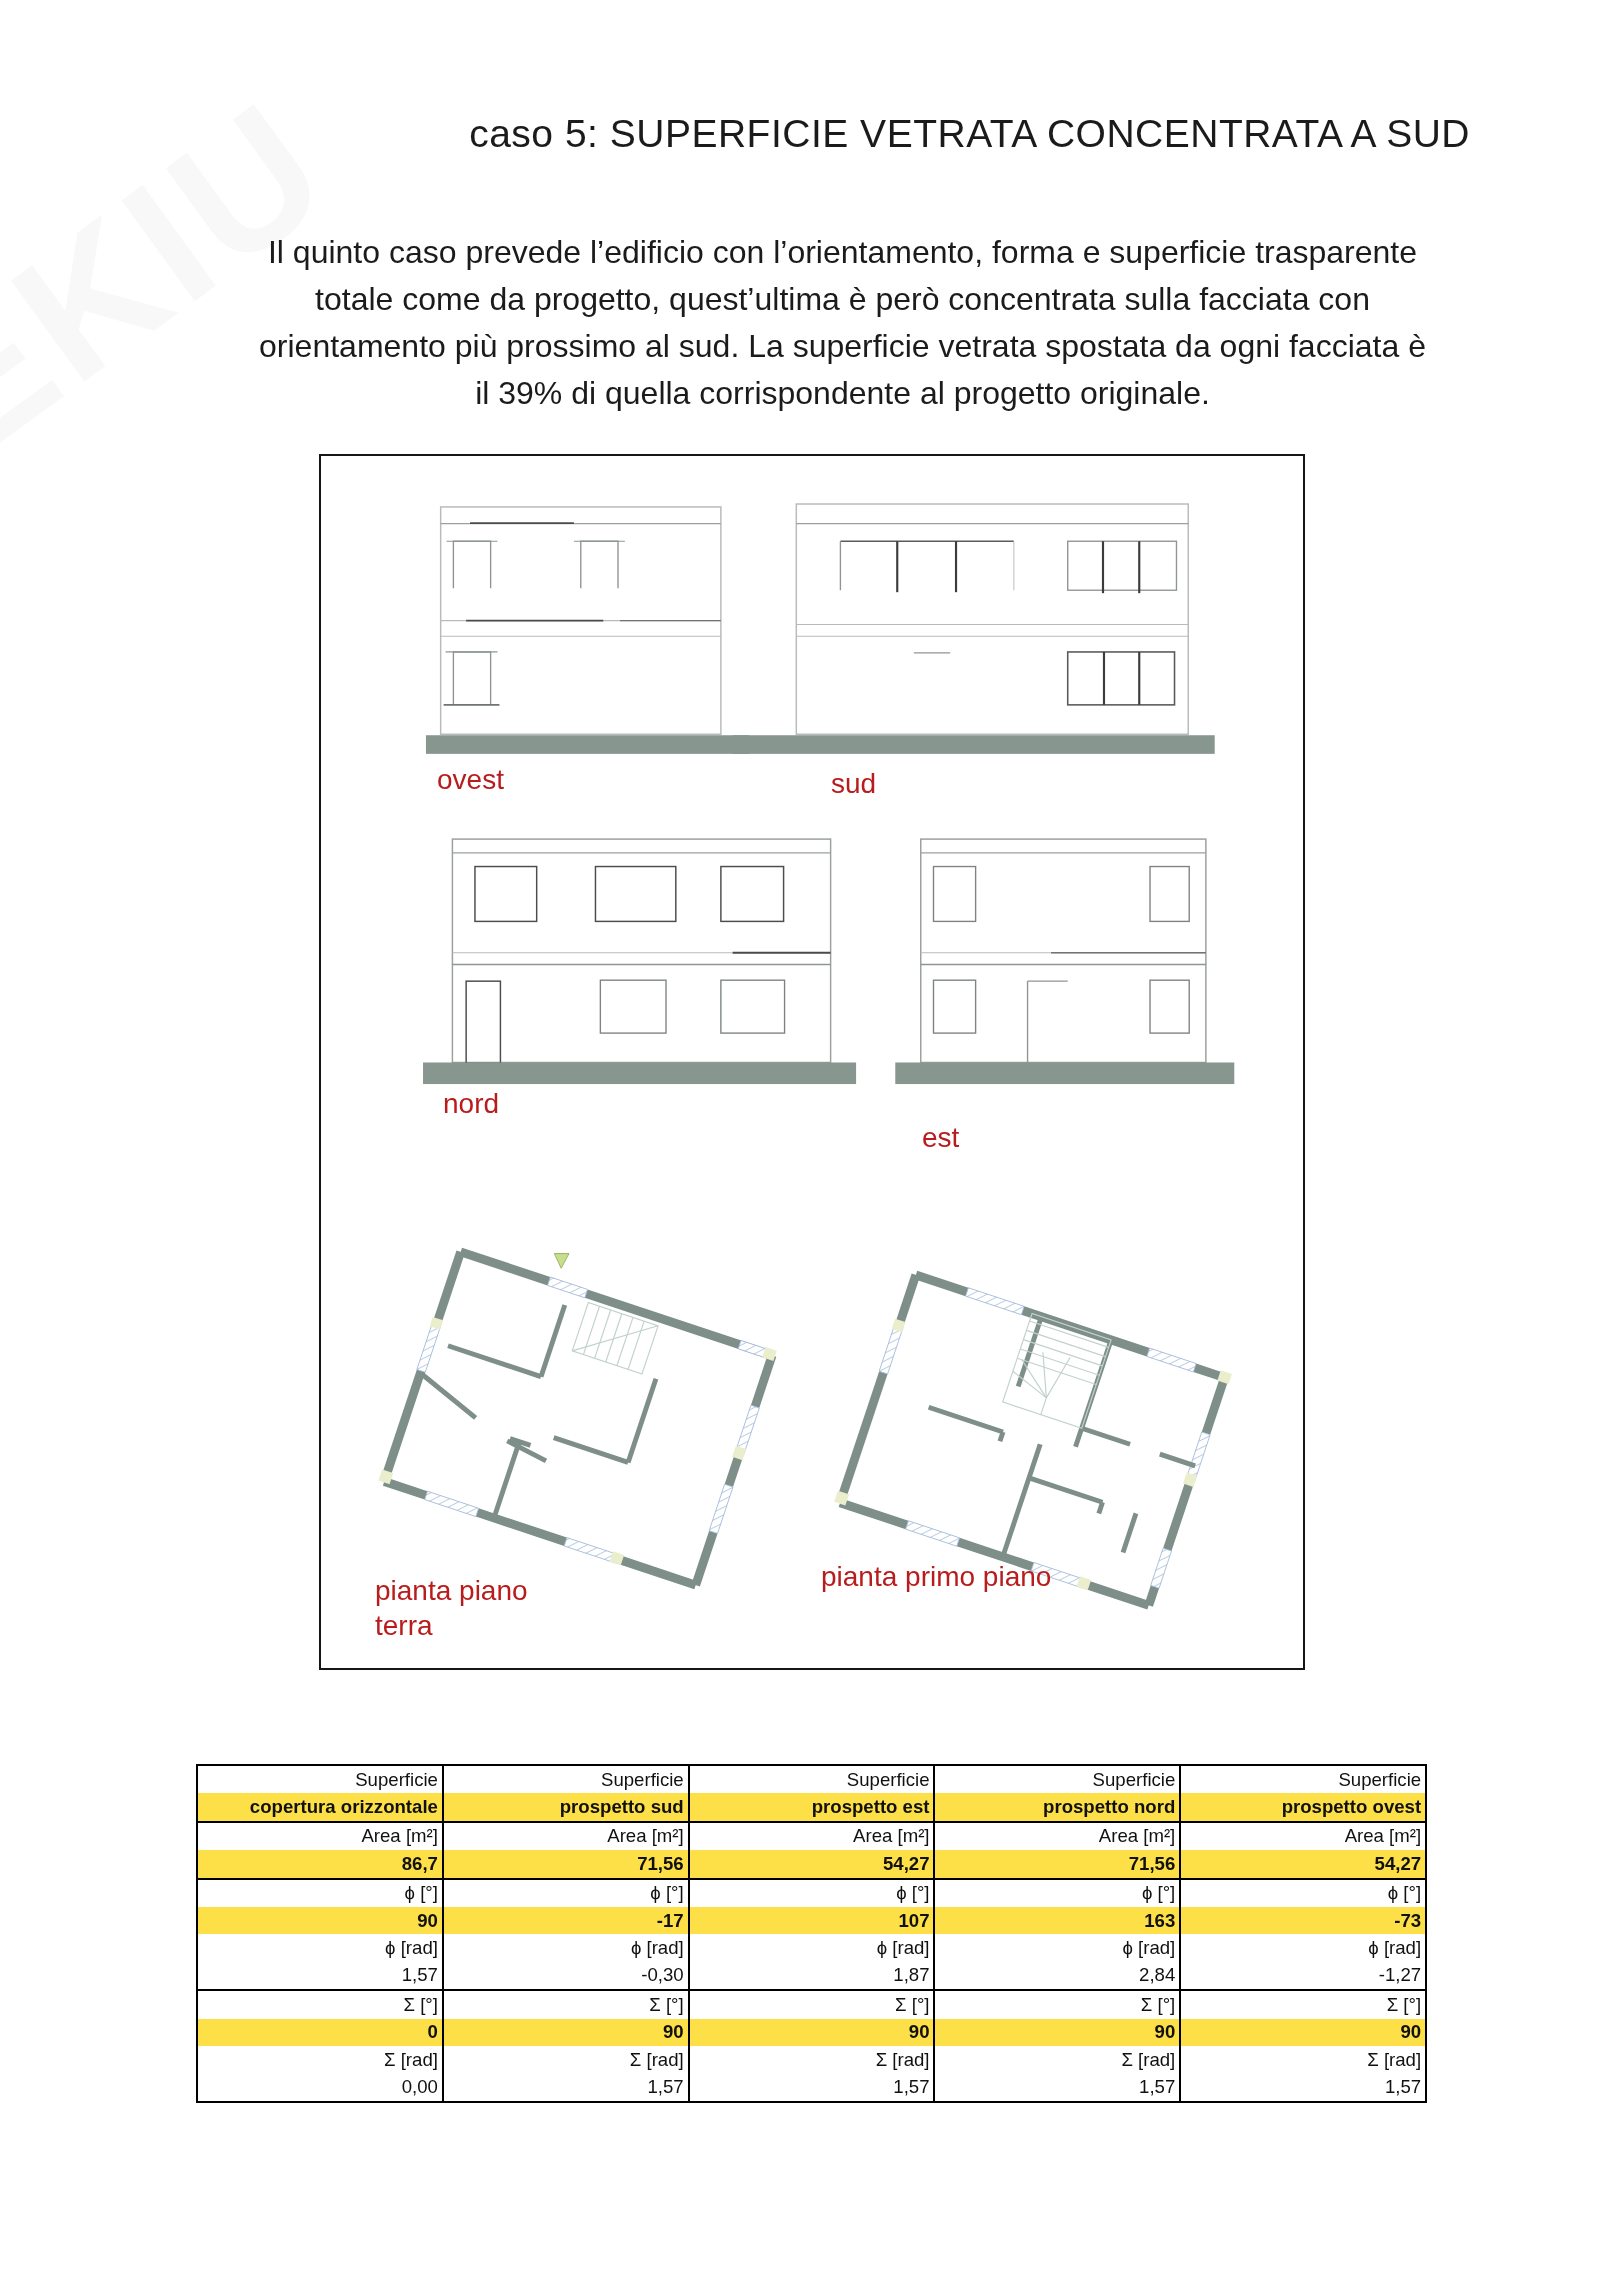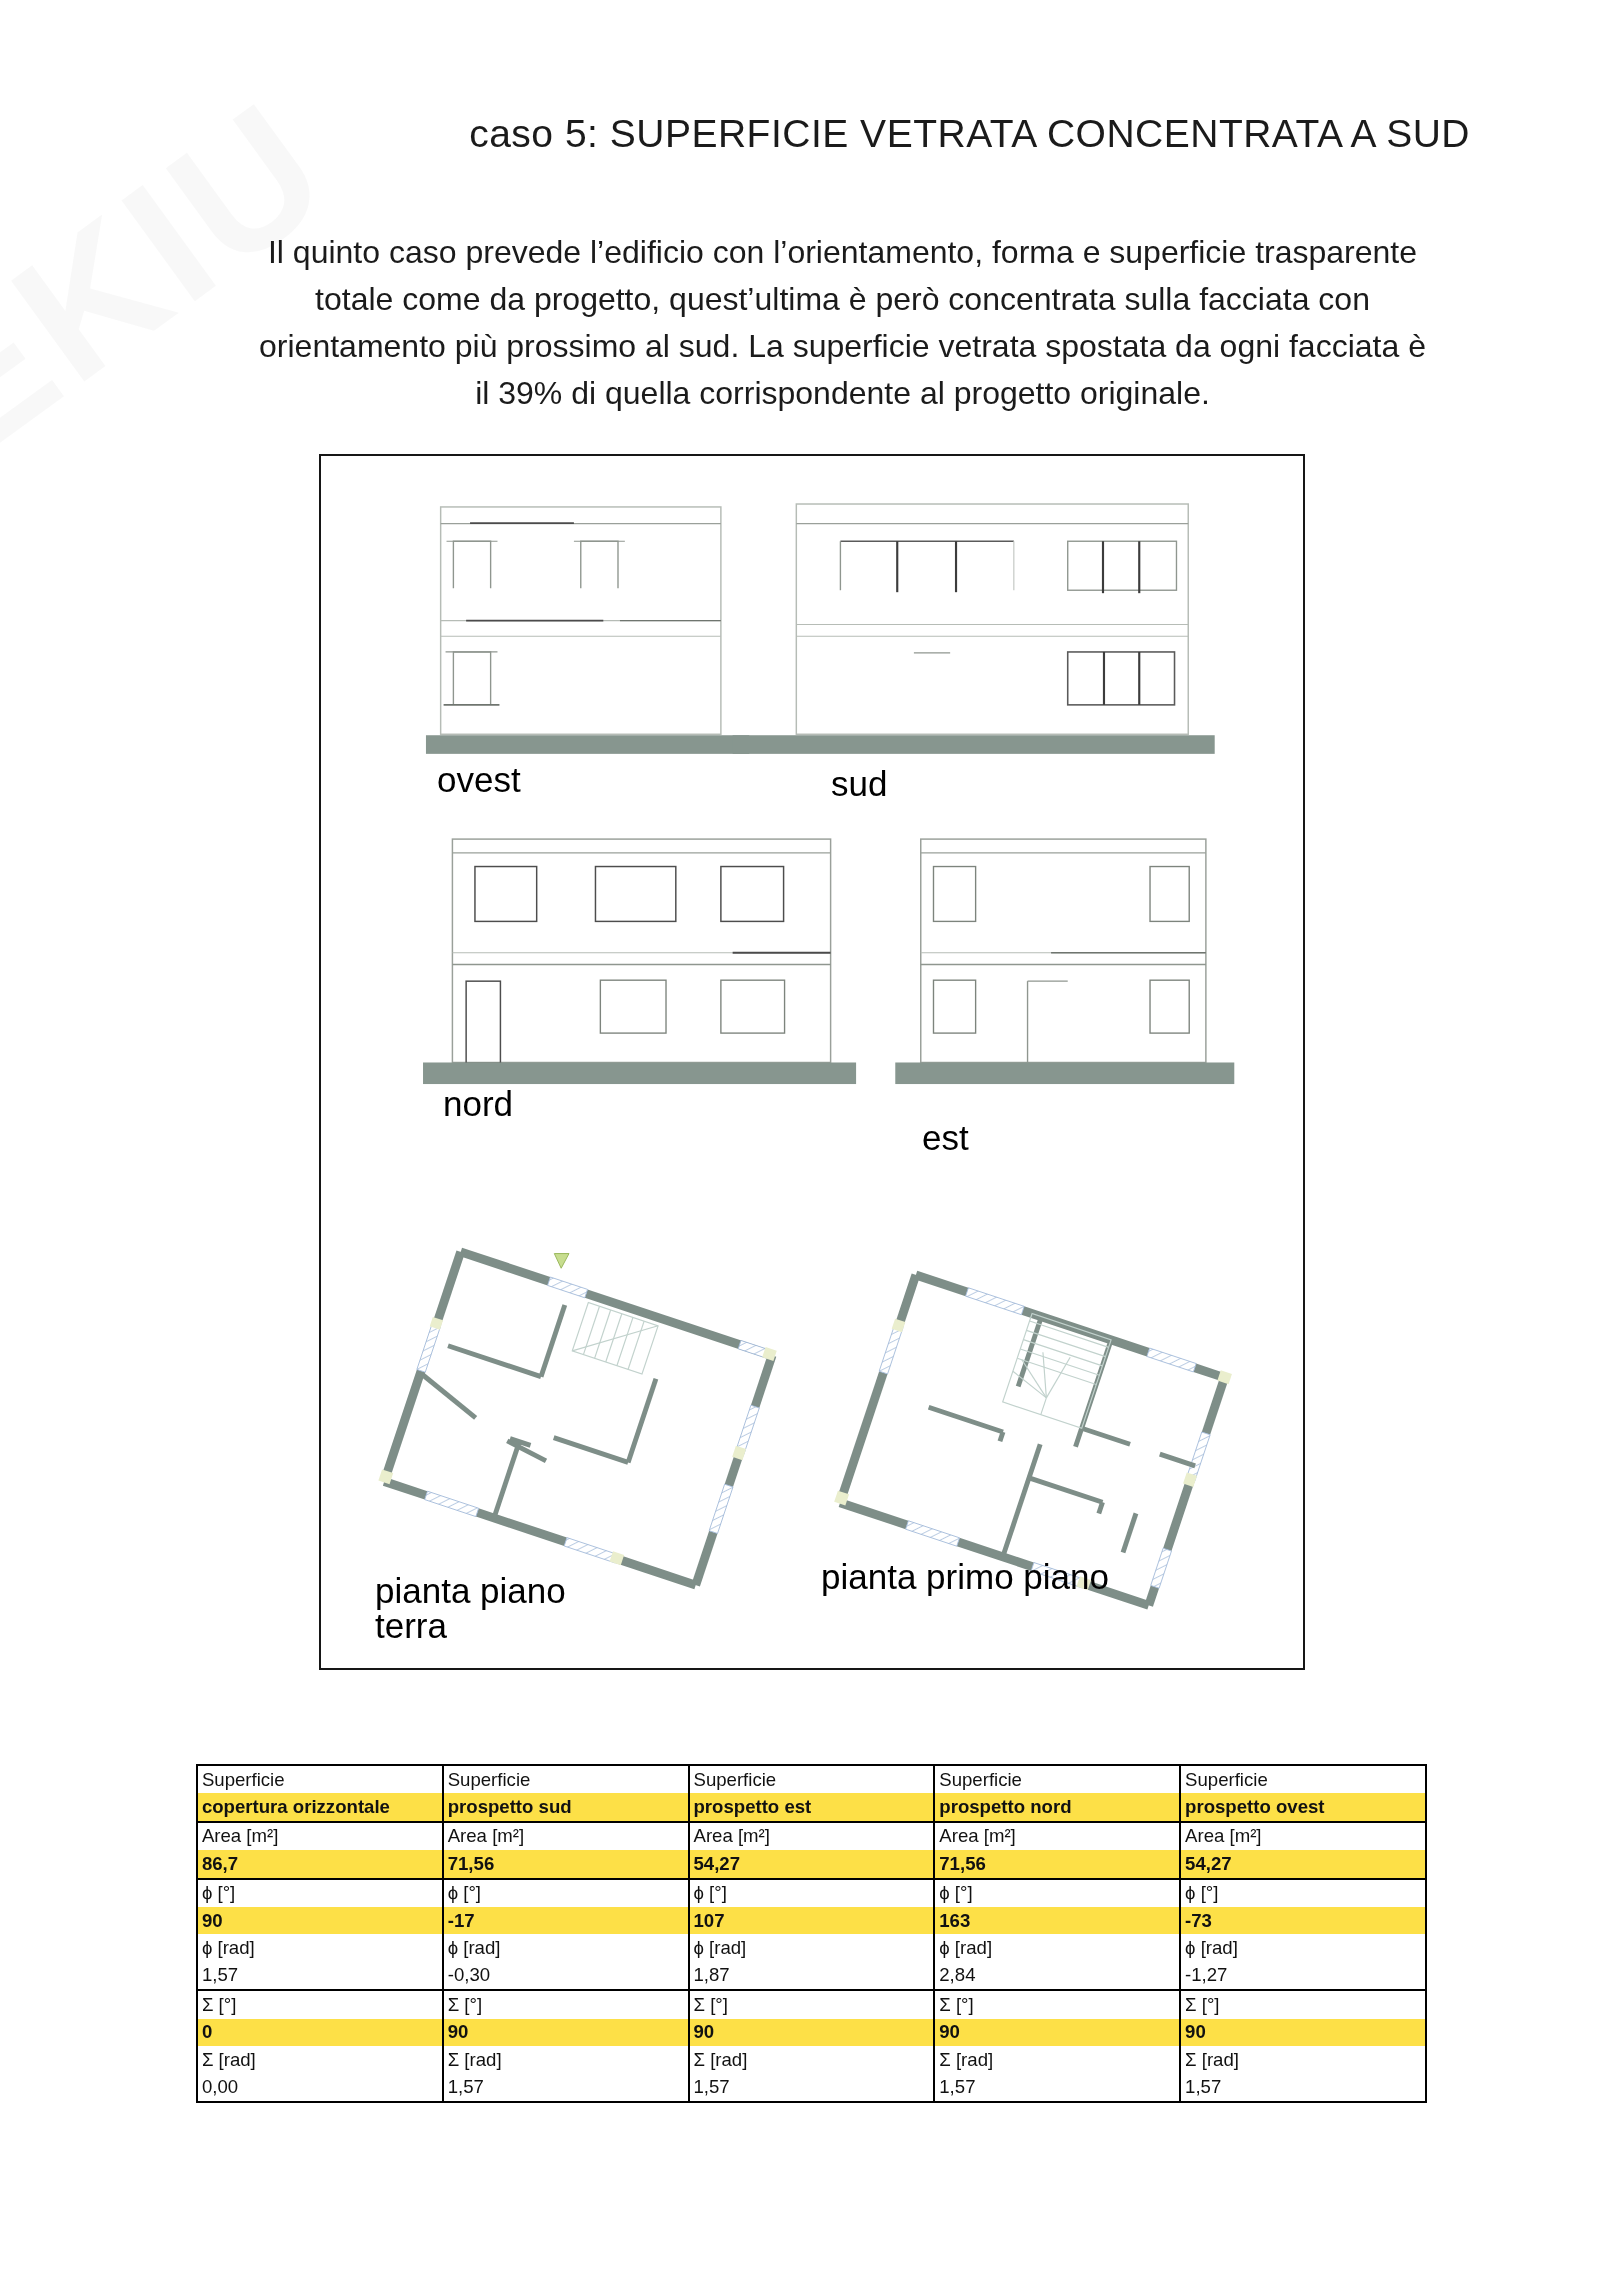--- a/index.html
+++ b/index.html
@@ -21,33 +21,33 @@
   .intro{
     position:absolute;left:0;top:229px;width:1621px;text-align:center;
     font-size:32px;line-height:47px;margin-left:32px;
   }
   .fig-box{
     position:absolute;left:319px;top:454px;width:982px;height:1212px;
     border:2px solid #161616;background:#ffffff;
   }
   .fig-box svg{position:absolute;left:0;top:0;}
   .draw-label{
-    position:absolute;font-size:35px;color:#000000;line-height:35px;
+    position:absolute;font-size:28px;color:#b91c1c;line-height:35px;
   }
   .lbl-ovest{left:116px;top:306px;}
   .lbl-sud{left:510px;top:310px;}
   .lbl-nord{left:122px;top:630px;}
   .lbl-est{left:601px;top:664px;}
   .lbl-terra{left:54px;top:1117px;width:211px;}
   .lbl-primo{left:500px;top:1103px;width:412px;}
   
   .data-table{
     position:absolute;left:196px;top:1764px;width:1231px;
     border-collapse:collapse;table-layout:fixed;
-    font-size:18.6px;text-align:left;color:#111;
+    font-size:18.6px;text-align:right;color:#111;
     border:2.9px solid #000;
   }
   .data-table td{
     height:27.4px;padding:0 3.9px;border-left:2px solid #000;
     vertical-align:middle;overflow:hidden;white-space:nowrap;
   }
   .data-table td:first-child{border-left:none;}
   .data-table tr.sep td{border-bottom:2.9px solid #000;}
   .data-table td.hl{background:#fde047;font-weight:bold;}
   .data-table td.plain{font-weight:normal;}

